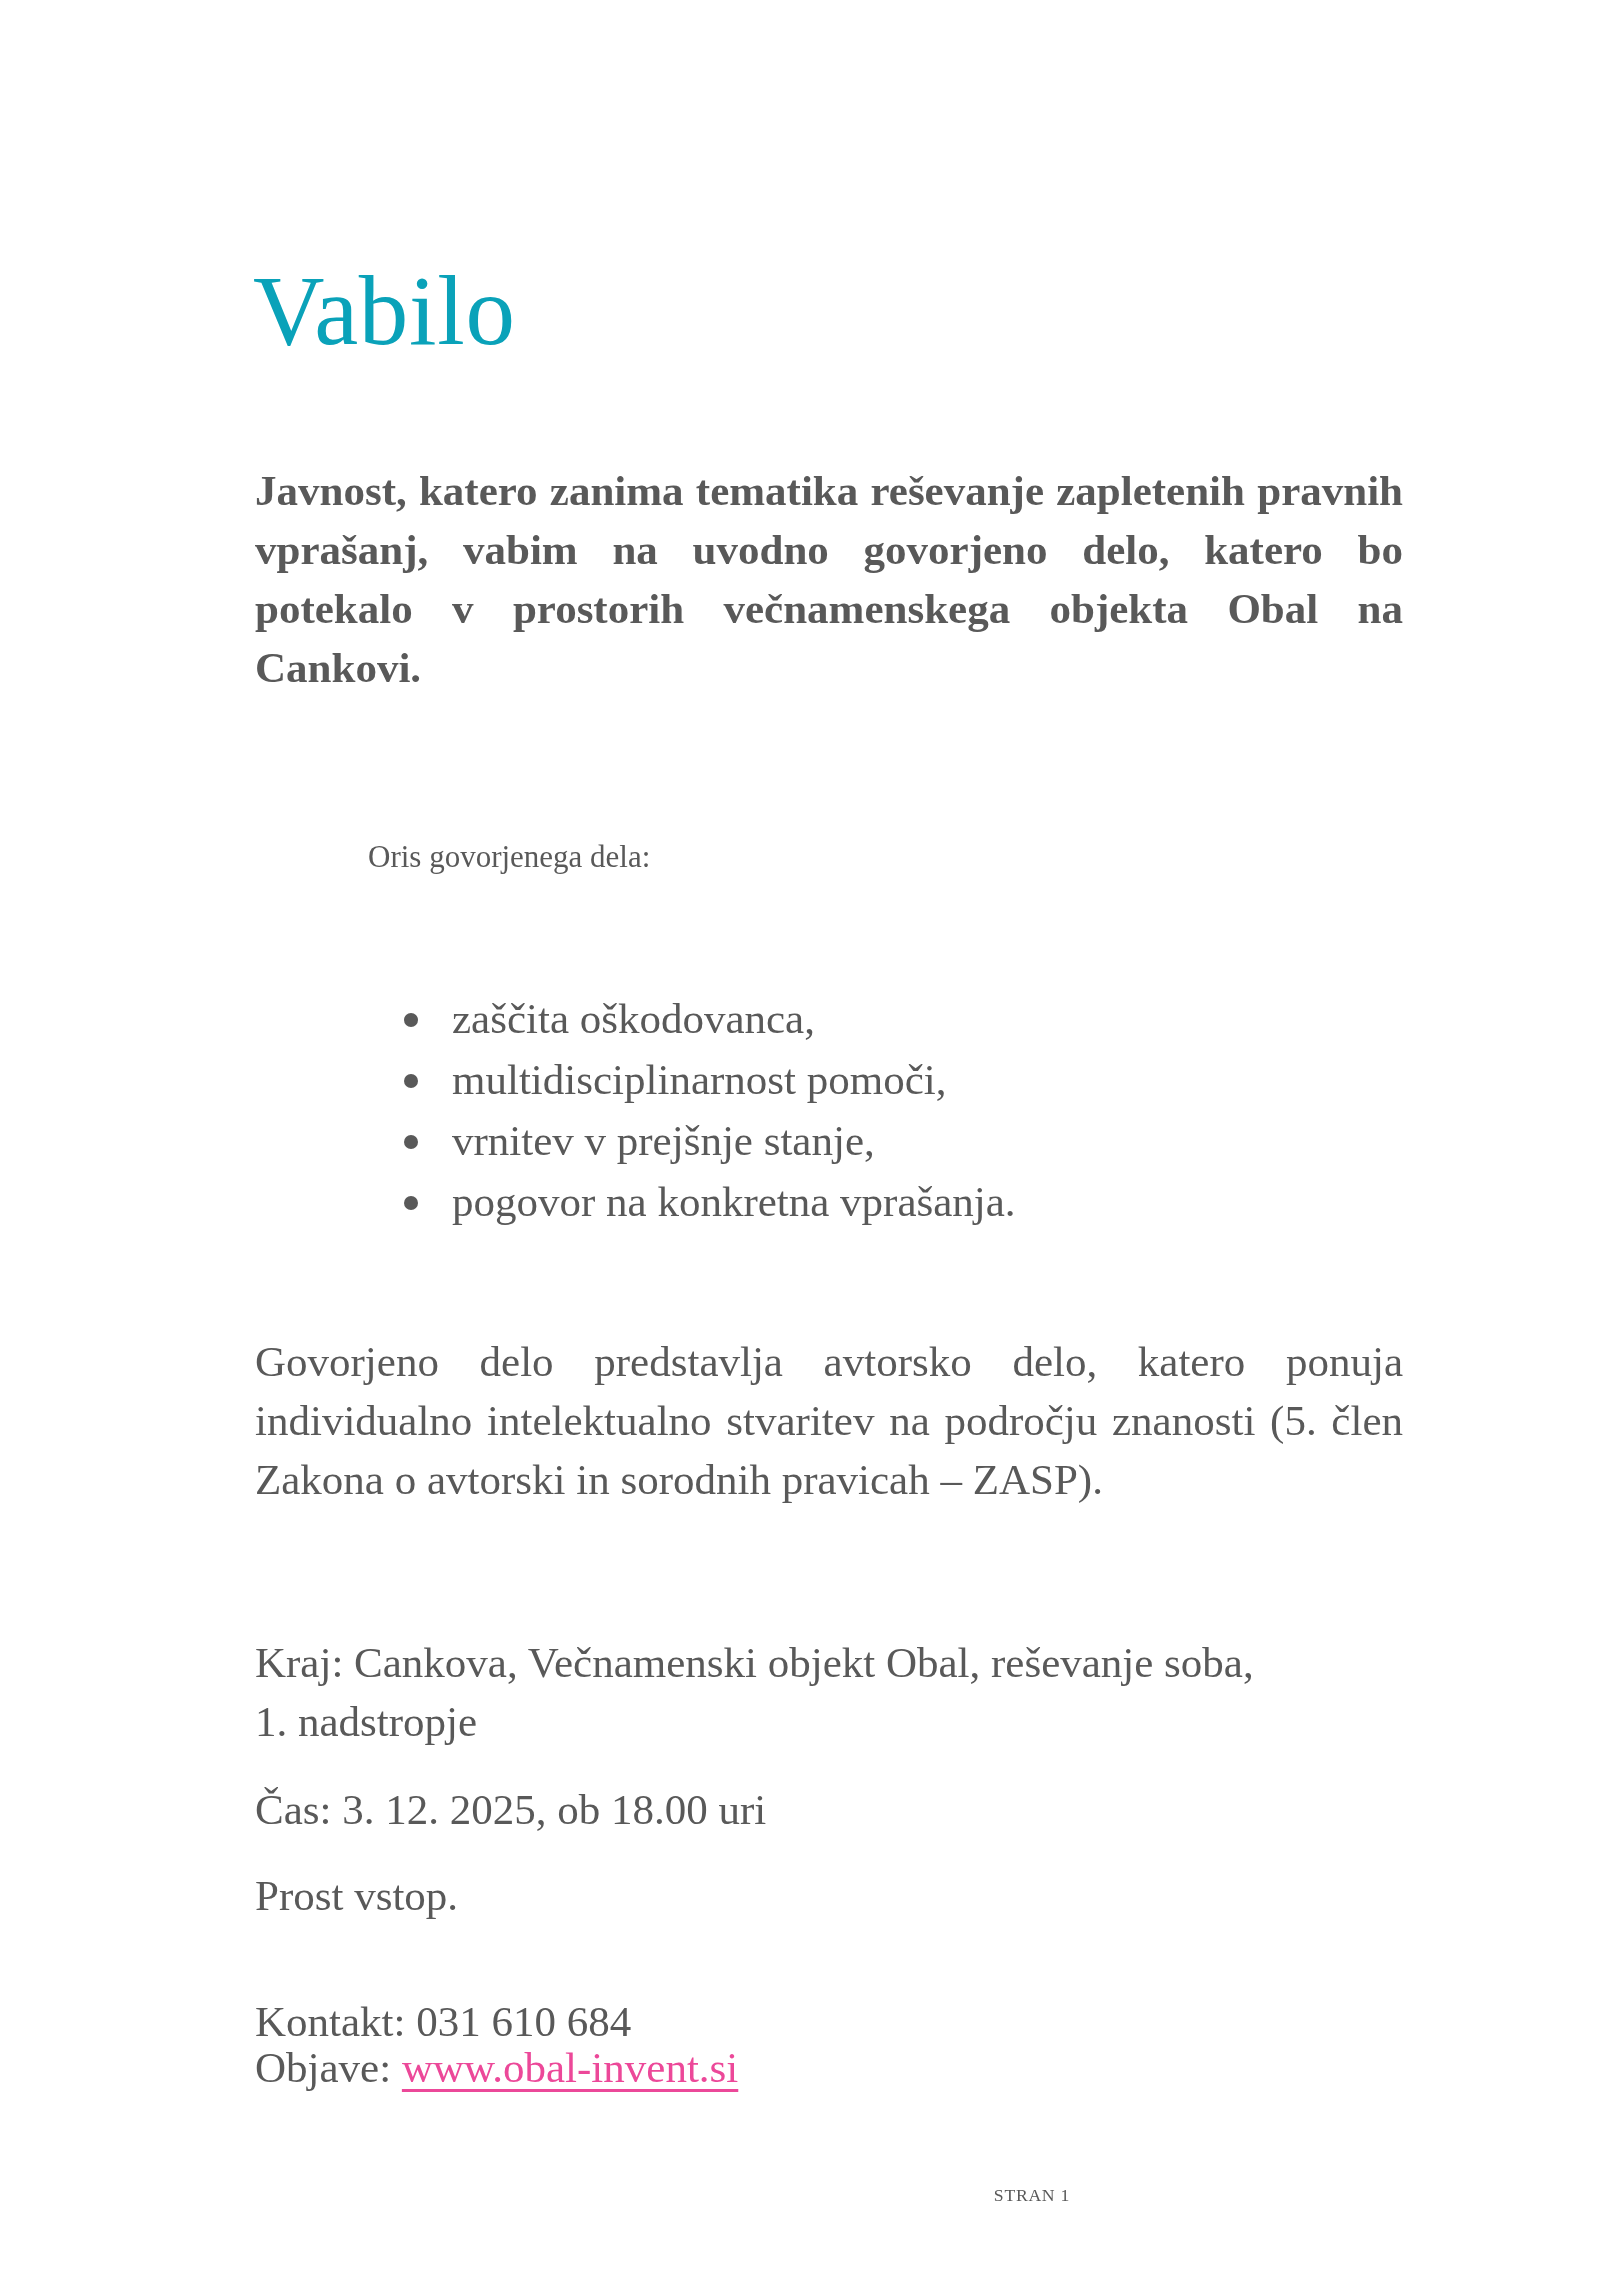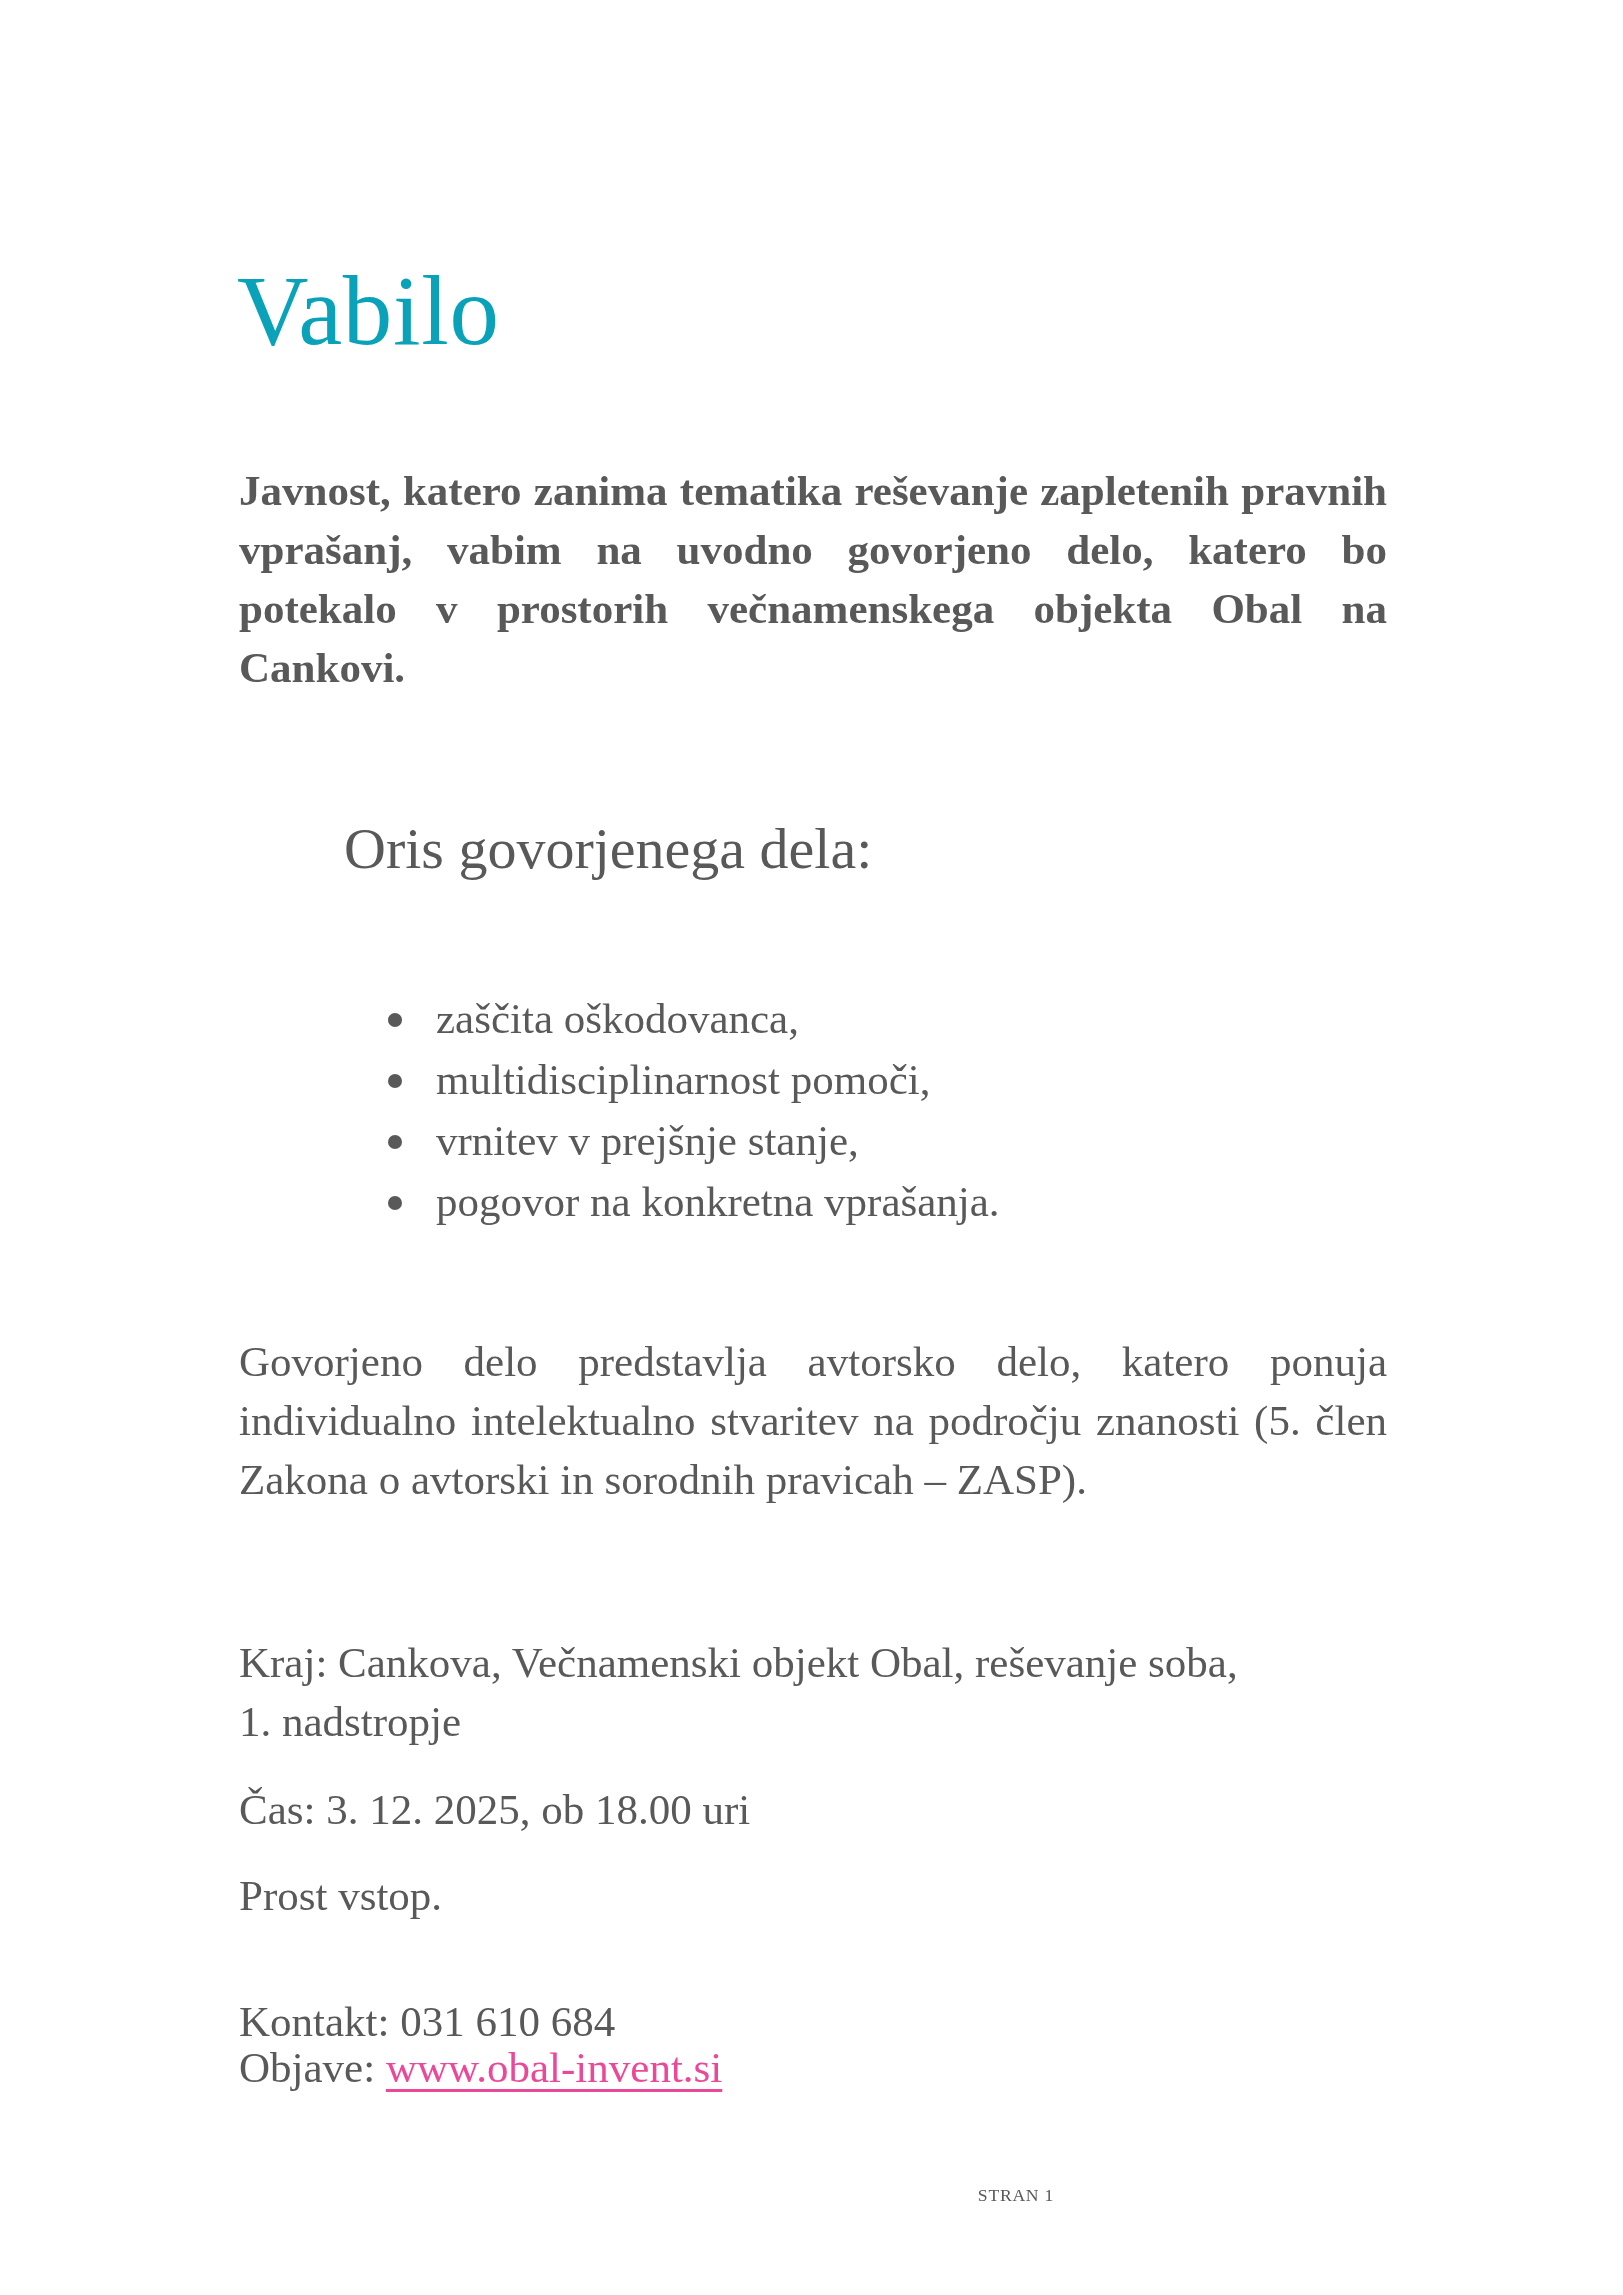--- a/index.html
+++ b/index.html
@@ -10,21 +10,21 @@
   body {
     width: 1623px;
     height: 2295px;
     position: relative;
     overflow: hidden;
     font-family: "Liberation Serif", "DejaVu Serif", serif;
     color: #595959;
   }
   .page {
     position: absolute;
-    left: 0; top: 0;
+    left: 16px; top: 0;
     width: 1304px;
     height: 2295px;
   }
   .title {
     position: absolute;
     left: 237px;
     top: 252px;
     margin: 0;
     font-family: "Liberation Serif", "DejaVu Serif", serif;
     font-weight: normal;
@@ -42,22 +42,22 @@
     line-height: 59px;
     text-align: justify;
     text-align-last: left;
   }
   .p1 { top: 461px; font-weight: bold; }
   .p2 { top: 1332px; }
   .subhead {
     position: absolute;
     left: 336px;
     top: 811px;
-    margin: 8px;
-    font-size: 58px;
+    margin: 16px;
+    font-size: 31px;
     line-height: 59px;
   }
   .bullets {
     position: absolute;
     left: 380px;
     top: 988px;
     margin: 0;
     padding: 0;
     list-style: none;
   }

